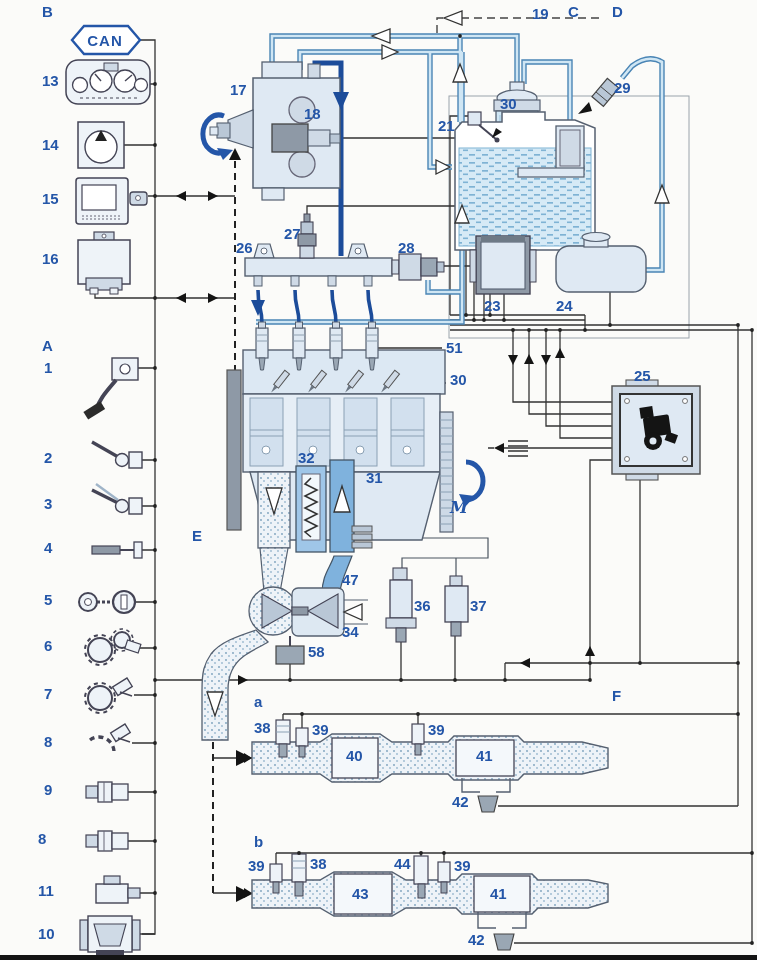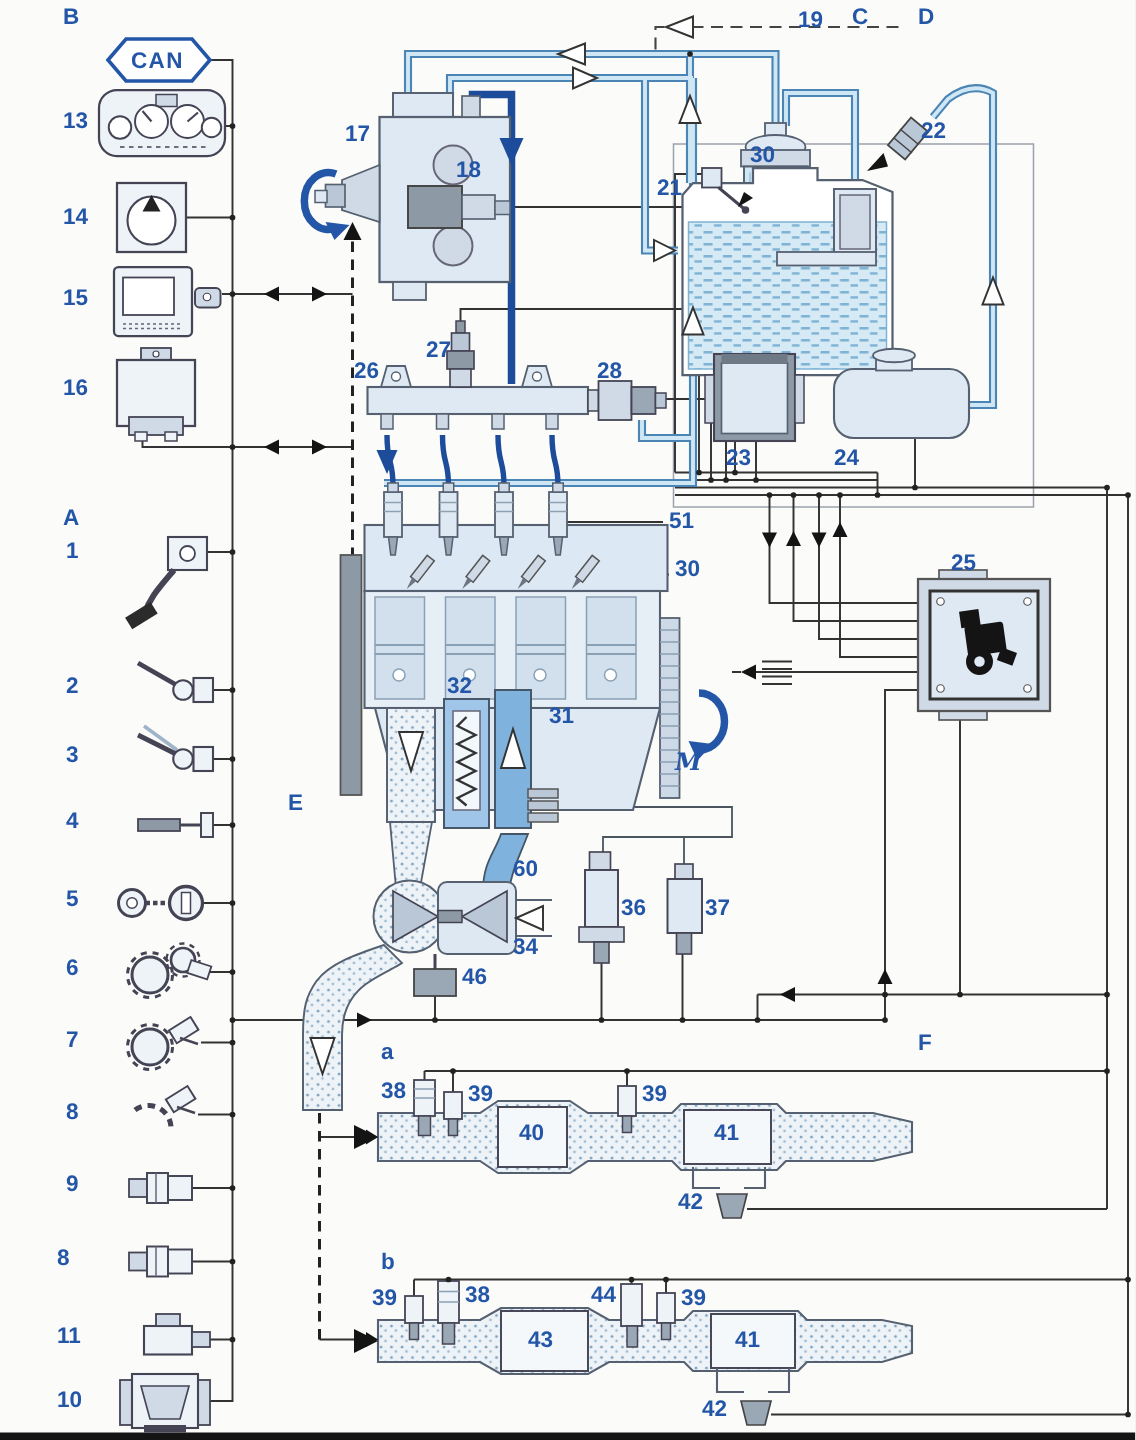--- a/index.html
+++ b/index.html
@@ -568,35 +568,35 @@
 <span class="lbl" style="left:38px;top:831px">8</span>
 <span class="lbl" style="left:38px;top:883px">11</span>
 <span class="lbl" style="left:38px;top:926px">10</span>
 <span class="lbl" style="left:230px;top:82px">17</span>
 <span class="lbl" style="left:304px;top:106px">18</span>
 <span class="lbl" style="left:532px;top:6px">19</span>
 <span class="lbl" style="left:568px;top:4px">C</span>
 <span class="lbl" style="left:612px;top:4px">D</span>
 <span class="lbl" style="left:500px;top:96px">30</span>
 <span class="lbl" style="left:438px;top:118px">21</span>
-<span class="lbl" style="left:614px;top:80px">22</span>
+<span class="lbl" style="left:614px;top:80px">29</span>
 <span class="lbl" style="left:484px;top:298px">23</span>
 <span class="lbl" style="left:556px;top:298px">24</span>
 <span class="lbl" style="left:634px;top:368px">25</span>
 <span class="lbl" style="left:236px;top:240px">26</span>
 <span class="lbl" style="left:284px;top:226px">27</span>
 <span class="lbl" style="left:398px;top:240px">28</span>
 <span class="lbl" style="left:446px;top:340px">51</span>
 <span class="lbl" style="left:450px;top:372px">30</span>
 <span class="lbl" style="left:366px;top:470px">31</span>
 <span class="lbl" style="left:298px;top:450px">32</span>
 <span class="lbl italic" style="left:450px;top:500px">M</span>
-<span class="lbl" style="left:308px;top:644px">46</span>
+<span class="lbl" style="left:308px;top:644px">58</span>
 <span class="lbl" style="left:342px;top:624px">34</span>
-<span class="lbl" style="left:342px;top:572px">60</span>
+<span class="lbl" style="left:342px;top:572px">47</span>
 <span class="lbl" style="left:414px;top:598px">36</span>
 <span class="lbl" style="left:470px;top:598px">37</span>
 <span class="lbl" style="left:192px;top:528px">E</span>
 <span class="lbl" style="left:612px;top:688px">F</span>
 <span class="lbl" style="left:254px;top:694px">a</span>
 <span class="lbl" style="left:254px;top:834px">b</span>
 <span class="lbl" style="left:254px;top:720px">38</span>
 <span class="lbl" style="left:312px;top:722px">39</span>
 <span class="lbl" style="left:428px;top:722px">39</span>
 <span class="lbl" style="left:346px;top:748px">40</span>

